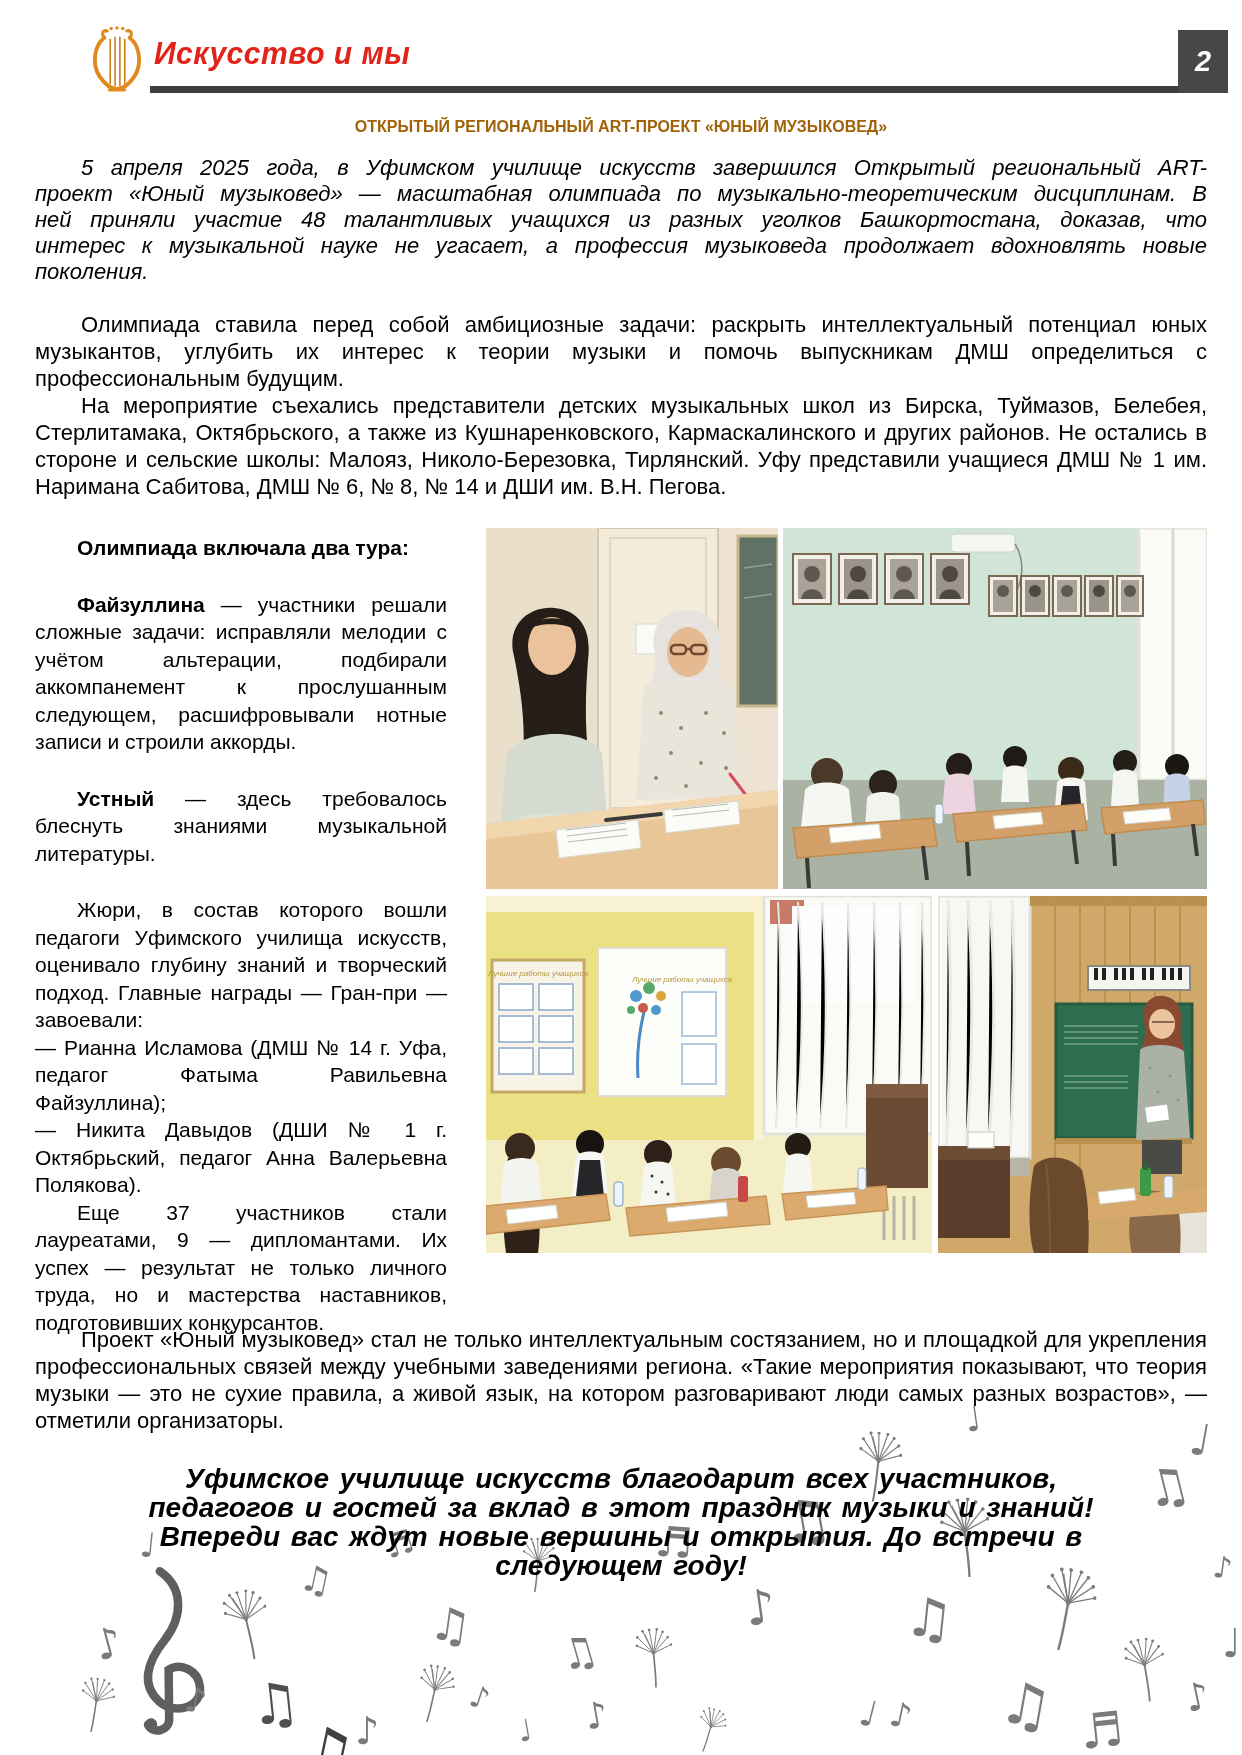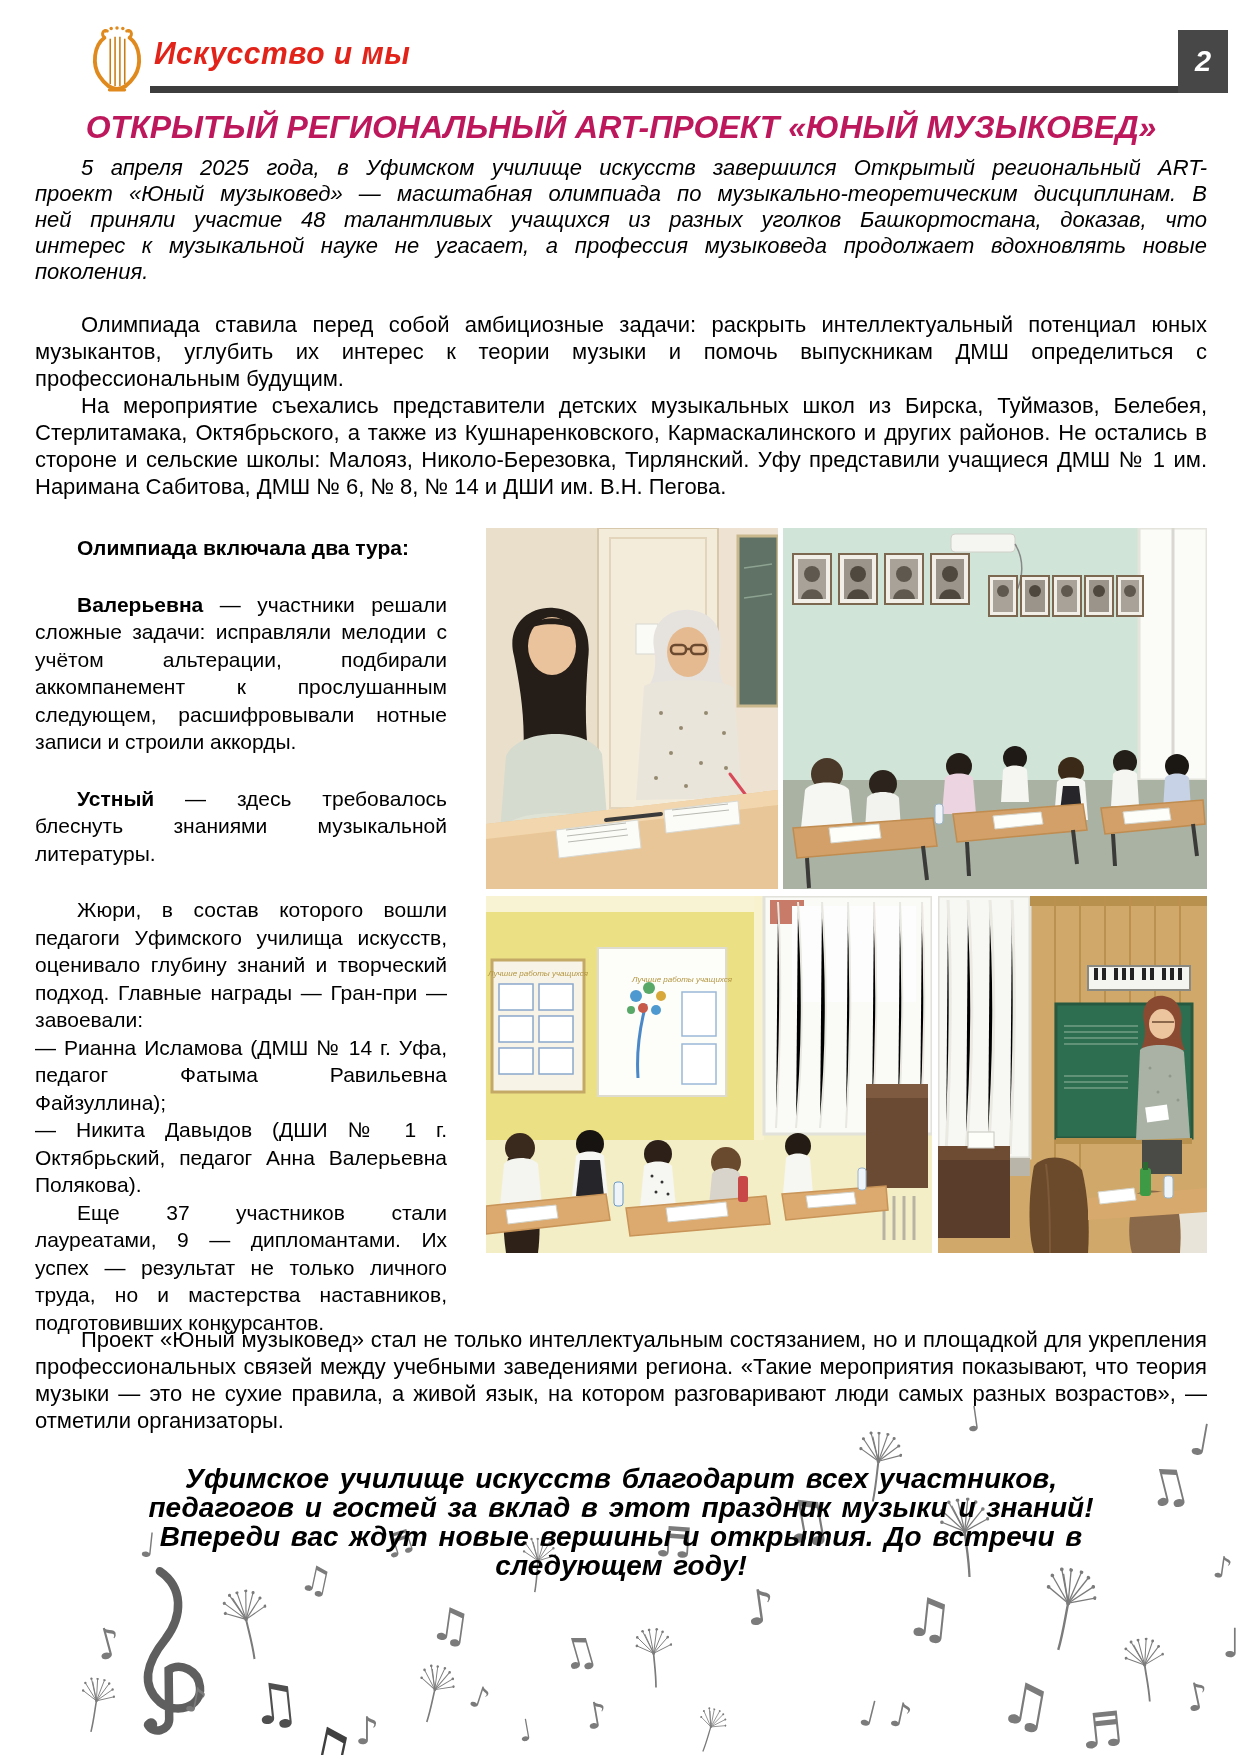--- a/index.html
+++ b/index.html
@@ -13,21 +13,21 @@
   .mast-title{
     position:absolute;left:154px;top:36px;font-size:31px;font-weight:bold;font-style:italic;
     color:#e2231a;letter-spacing:.5px;transform:scaleX(.97);transform-origin:left top;white-space:nowrap;
   }
   .mast-rule{position:absolute;left:150px;top:86px;width:1078px;height:7px;background:#3d3d3d;}
   .pageno{
     position:absolute;left:1178px;top:30px;width:50px;height:63px;background:#474747;color:#fff;
     font-size:29px;font-weight:bold;font-style:italic;display:flex;align-items:center;justify-content:center;
   }
   
-  .headline{margin:16px 35px 0;text-align:center;color:#be185d;font-weight:bold;font-size:32px;line-height:30px;font-style:italic;}
+  .headline{margin:16px 35px 0;text-align:center;color:#a16207;font-weight:bold;font-size:16px;line-height:30px;}
   .para{margin:0 35px;text-align:justify;font-size:22px;line-height:27px;text-indent:46px;}
   .lead{font-weight:normal;font-style:italic;margin-top:13px;line-height:26px;word-spacing:5px;}
   .p-goals{margin-top:26px;}
   .p-outcome{margin-top:26px;}
   
   .twocol{position:relative;margin-top:28px;height:772px;}
   .leftcol{position:absolute;left:35px;top:6px;width:412px;font-size:21px;line-height:27.5px;text-align:justify;}
   .leftcol p{margin:0;text-indent:42px;}
   .leftcol p.gap{margin-top:29px;}
   .leftcol p.flush{text-indent:0;}
@@ -81,21 +81,21 @@
 
 <div class="headline">ОТКРЫТЫЙ РЕГИОНАЛЬНЫЙ ART-ПРОЕКТ «ЮНЫЙ МУЗЫКОВЕД»</div>
 <p class="para lead">5 апреля 2025 года, в Уфимском училище искусств завершился Открытый региональный ART-проект «Юный музыковед» — масштабная олимпиада по музыкально-теоретическим дисциплинам. В ней приняли участие 48 талантливых учащихся из разных уголков Башкортостана, доказав, что интерес к музыкальной науке не угасает, а профессия музыковеда продолжает вдохновлять новые поколения.</p>
 <p class="para p-goals">Олимпиада ставила перед собой амбициозные задачи: раскрыть интеллектуальный потенциал юных музыкантов, углубить их интерес к теории музыки и помочь выпускникам ДМШ определиться с профессиональным будущим.</p>
 <p class="para">На мероприятие съехались представители детских музыкальных школ из Бирска, Туймазов, Белебея, Стерлитамака, Октябрьского, а также из Кушнаренковского, Кармаскалинского и других районов. Не остались в стороне и сельские школы: Малояз, Николо-Березовка, Тирлянский. Уфу представили учащиеся ДМШ № 1 им. Наримана Сабитова, ДМШ № 6, № 8, № 14 и ДШИ им. В.Н. Пегова.</p>
 
 <div class="twocol">
 
   <div class="leftcol">
     <p class="colhead">Олимпиада включала два тура:</p>
-    <p class="gap"><span class="term">Валерьевна</span><span> — участники решали сложные задачи: исправляли мелодии с учётом альтерации, подбирали аккомпанемент к прослушанным следующем, расшифровывали нотные записи и строили аккорды.</span></p>
+    <p class="gap"><span class="term">Файзуллина</span><span> — участники решали сложные задачи: исправляли мелодии с учётом альтерации, подбирали аккомпанемент к прослушанным следующем, расшифровывали нотные записи и строили аккорды.</span></p>
     <p class="gap"><span class="term">Устный</span><span> — здесь требовалось блеснуть знаниями музыкальной литературы.</span></p>
     <p class="gap">Жюри, в состав которого вошли педагоги Уфимского училища искусств, оценивало глубину знаний и творческий подход. Главные награды — Гран-при — завоевали:</p>
     <p class="flush">— Рианна Исламова (ДМШ № 14 г. Уфа, педагог Фатыма Равильевна Файзуллина);</p>
     <p class="flush">— Никита Давыдов (ДШИ № 1 г. Октябрьский, педагог Анна Валерьевна Полякова).</p>
     <p>Еще 37 участников стали лауреатами, 9 — дипломантами. Их успех — результат не только личного труда, но и мастерства наставников, подготовивших конкурсантов.</p>
   </div>
 
   <div class="photogrid">
     <div class="prow prow1">
 

